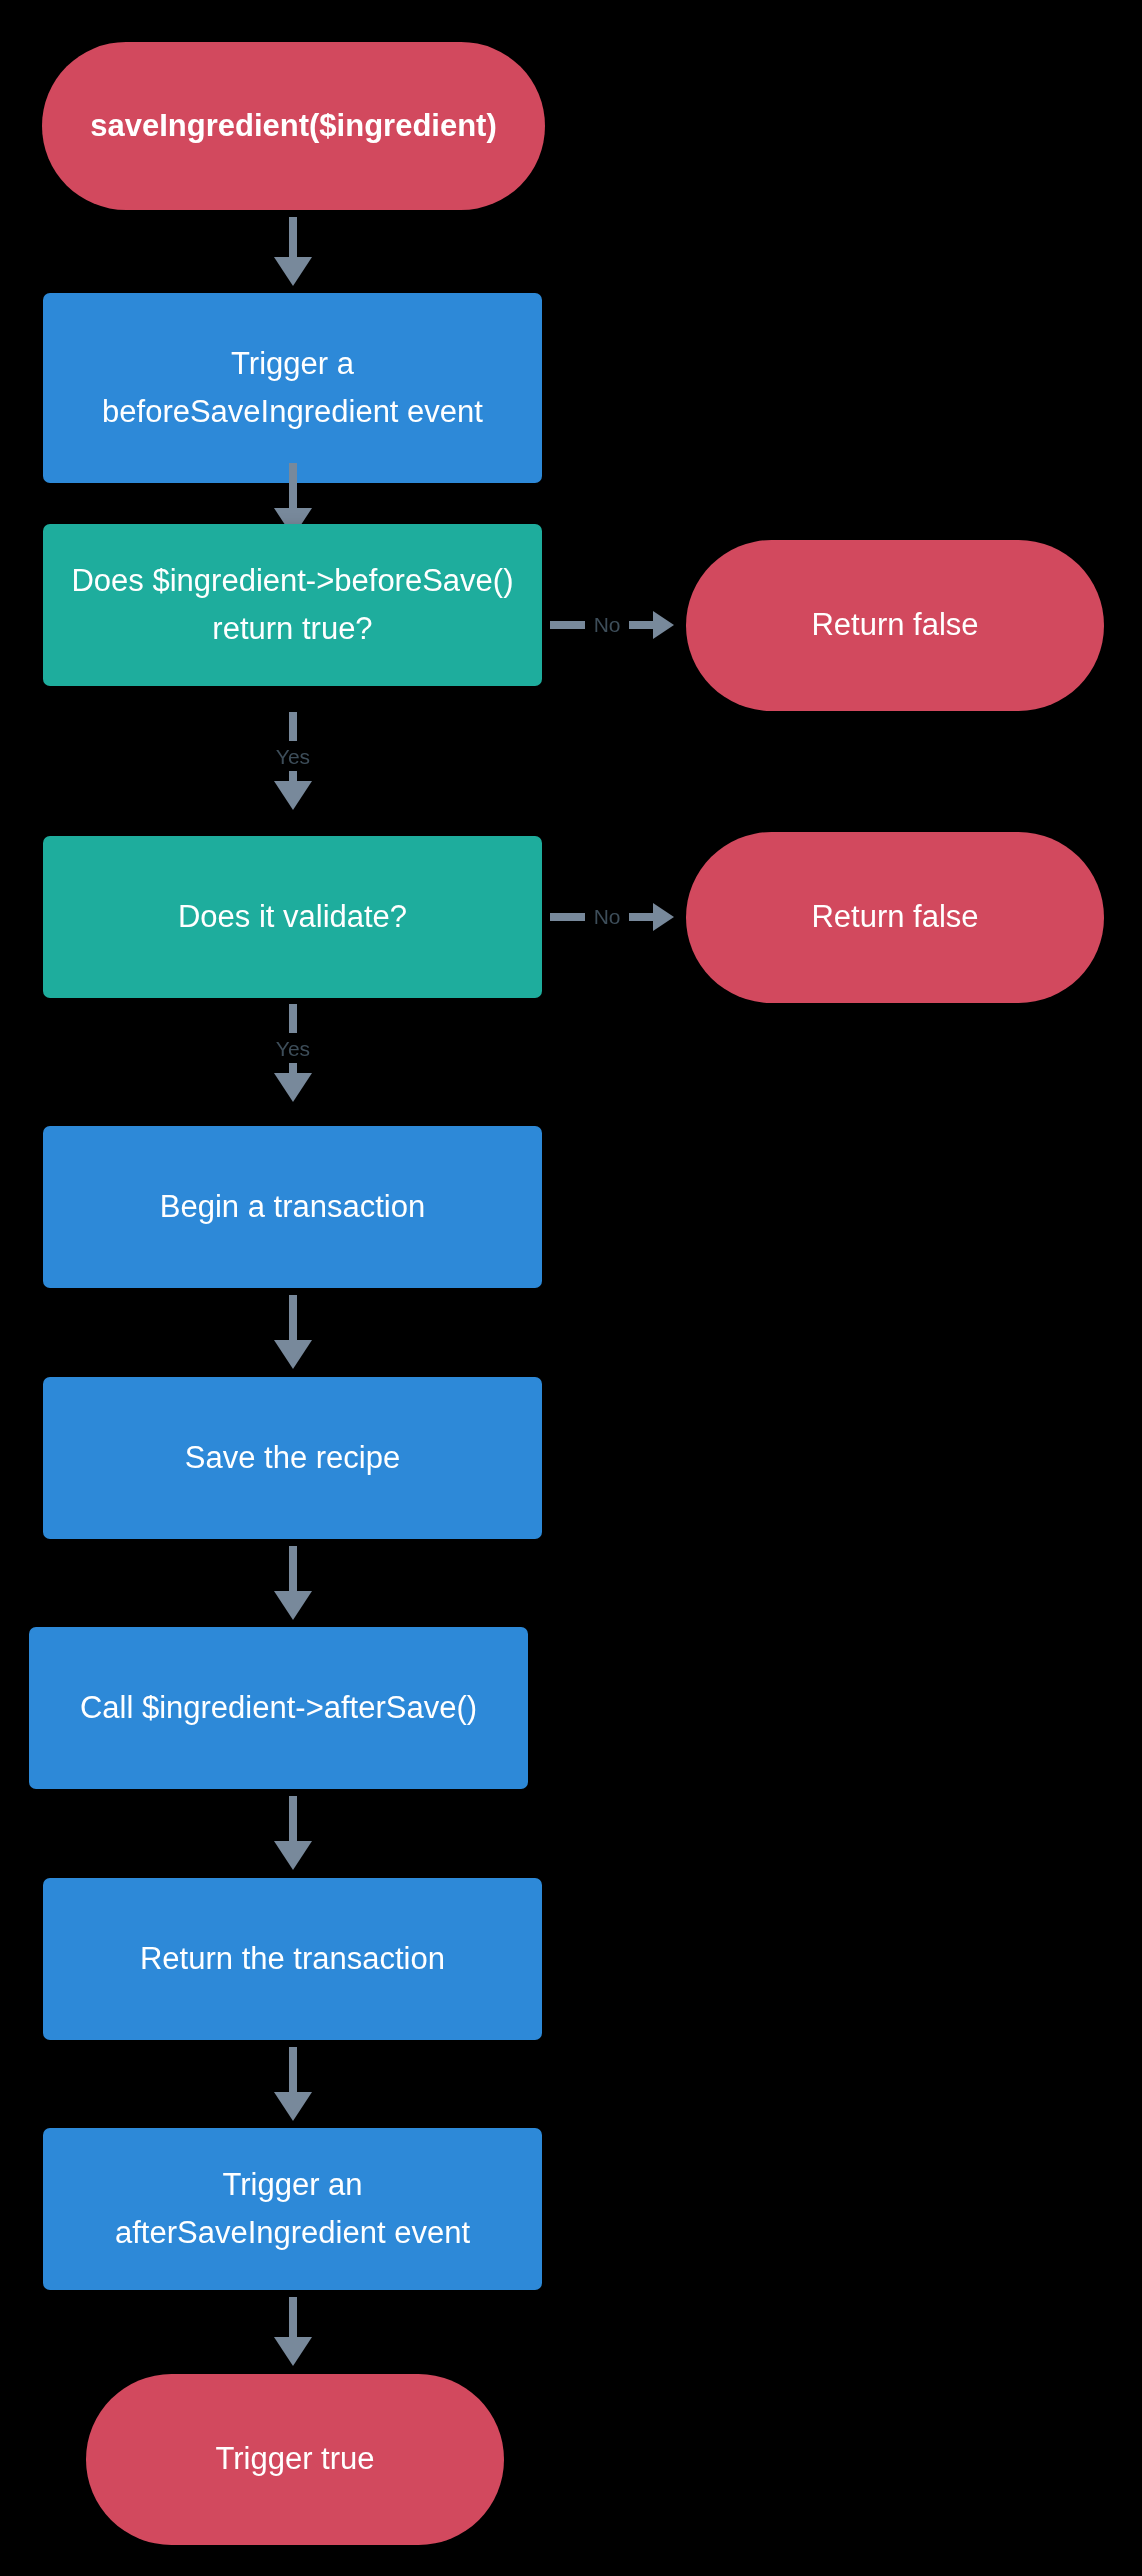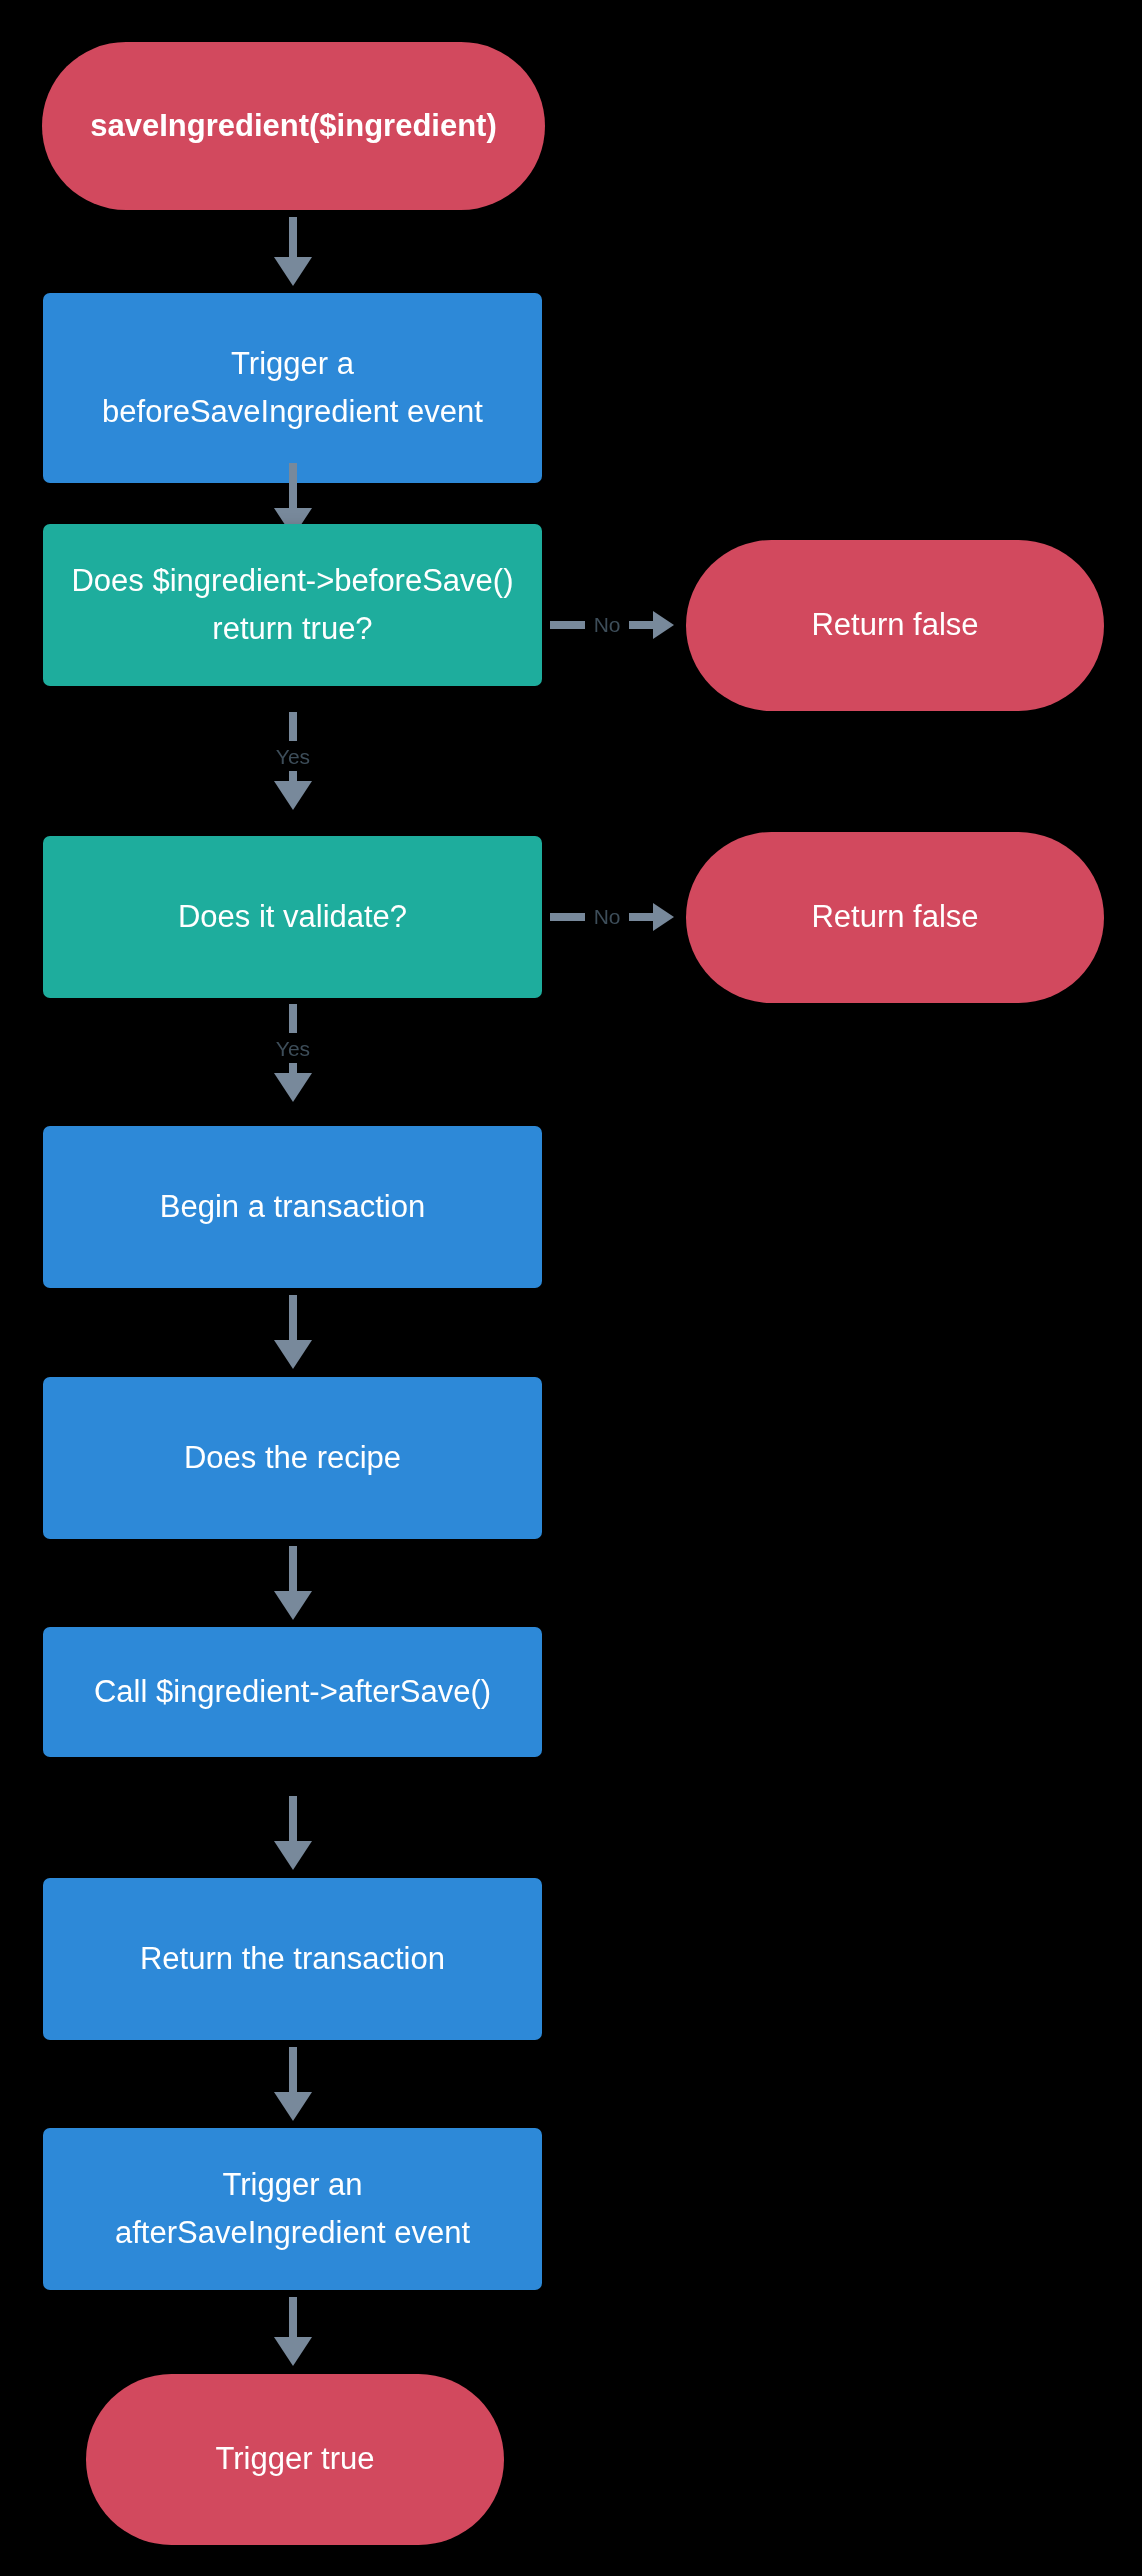--- a/index.html
+++ b/index.html
@@ -126,28 +126,28 @@
     <div class="head-down"></div>
   </div>
 
   <div class="node process" style="left:43px; top:1126px; width:499px; height:162px;">Begin a transaction</div>
 
   <div class="varrow" style="left:274px; top:1295px; width:38px; height:74px;">
     <div class="shaft-v grow"></div>
     <div class="head-down"></div>
   </div>
 
-  <div class="node process" style="left:43px; top:1377px; width:499px; height:162px;">Does the recipe</div>
+  <div class="node process" style="left:43px; top:1377px; width:499px; height:162px;">Save the recipe</div>
 
   <div class="varrow" style="left:274px; top:1546px; width:38px; height:74px;">
     <div class="shaft-v grow"></div>
     <div class="head-down"></div>
   </div>
 
-  <div class="node process" style="left:43px; top:1627px; width:499px; height:130px;">Call $ingredient-&gt;afterSave()</div>
+  <div class="node process" style="left:29px; top:1627px; width:499px; height:162px;">Call $ingredient-&gt;afterSave()</div>
 
   <div class="varrow" style="left:274px; top:1796px; width:38px; height:74px;">
     <div class="shaft-v grow"></div>
     <div class="head-down"></div>
   </div>
 
   <div class="node process" style="left:43px; top:1878px; width:499px; height:162px;">Return the transaction</div>
 
   <div class="varrow" style="left:274px; top:2047px; width:38px; height:74px;">
     <div class="shaft-v grow"></div>

